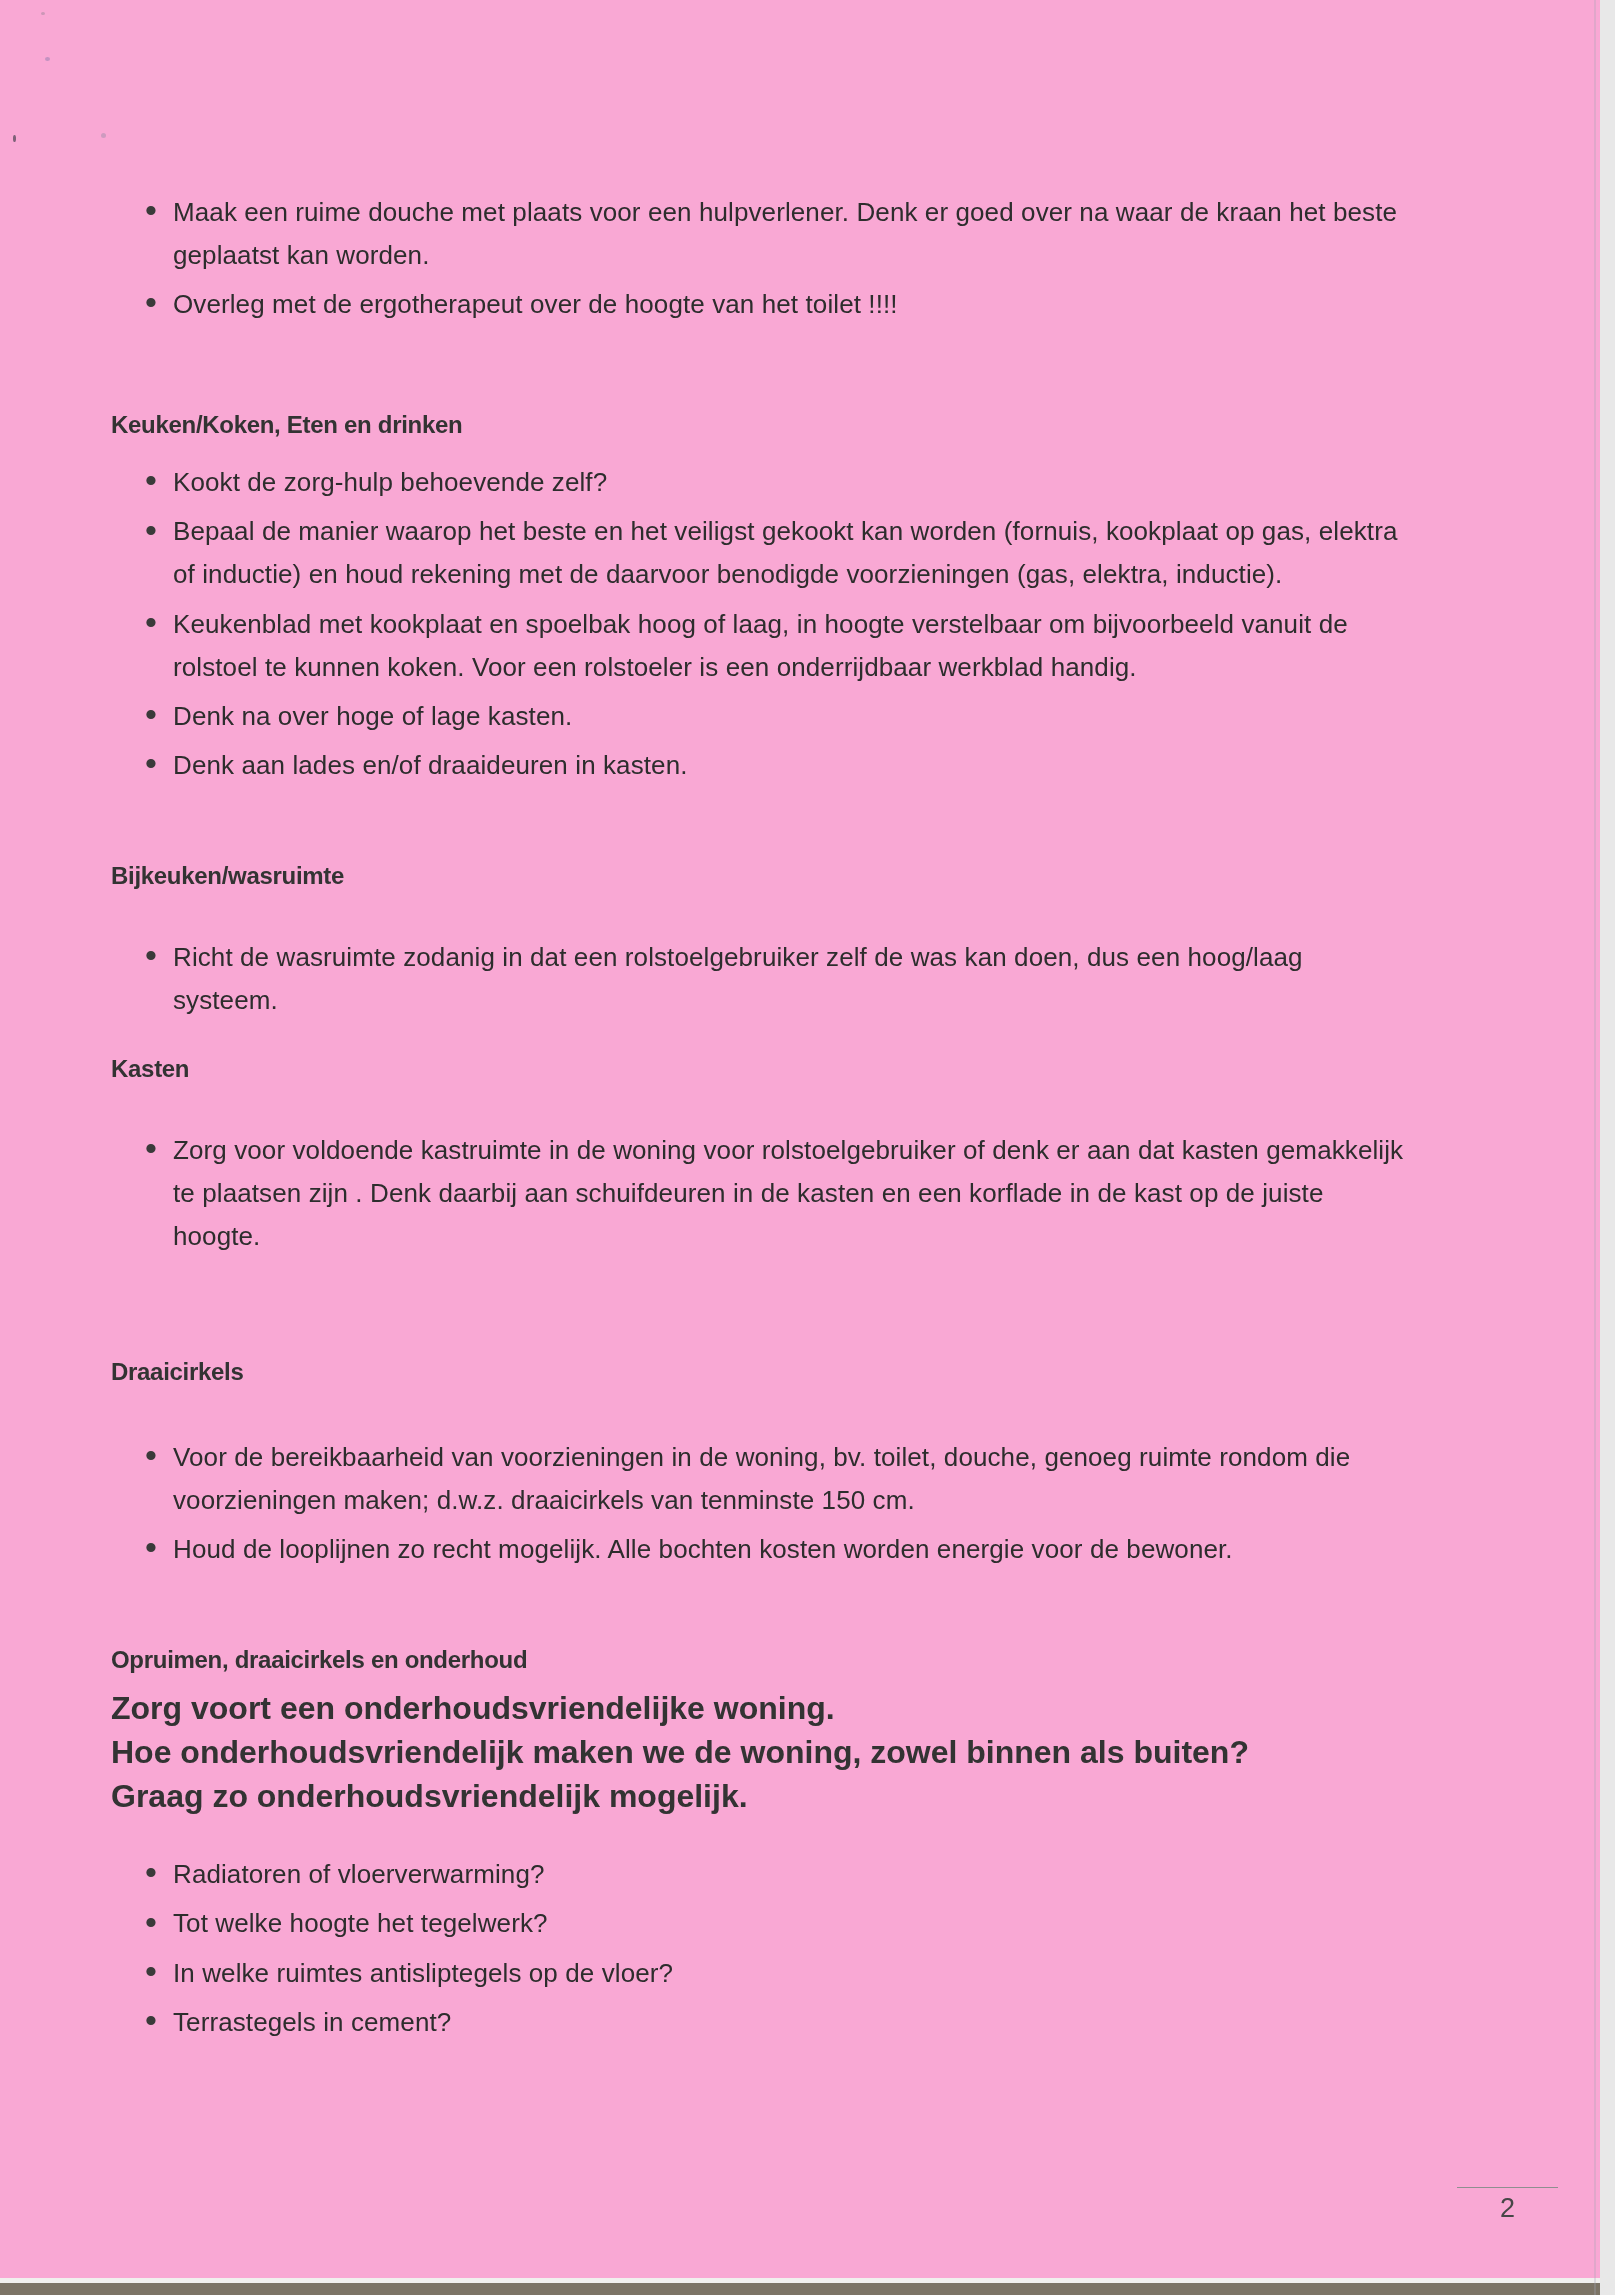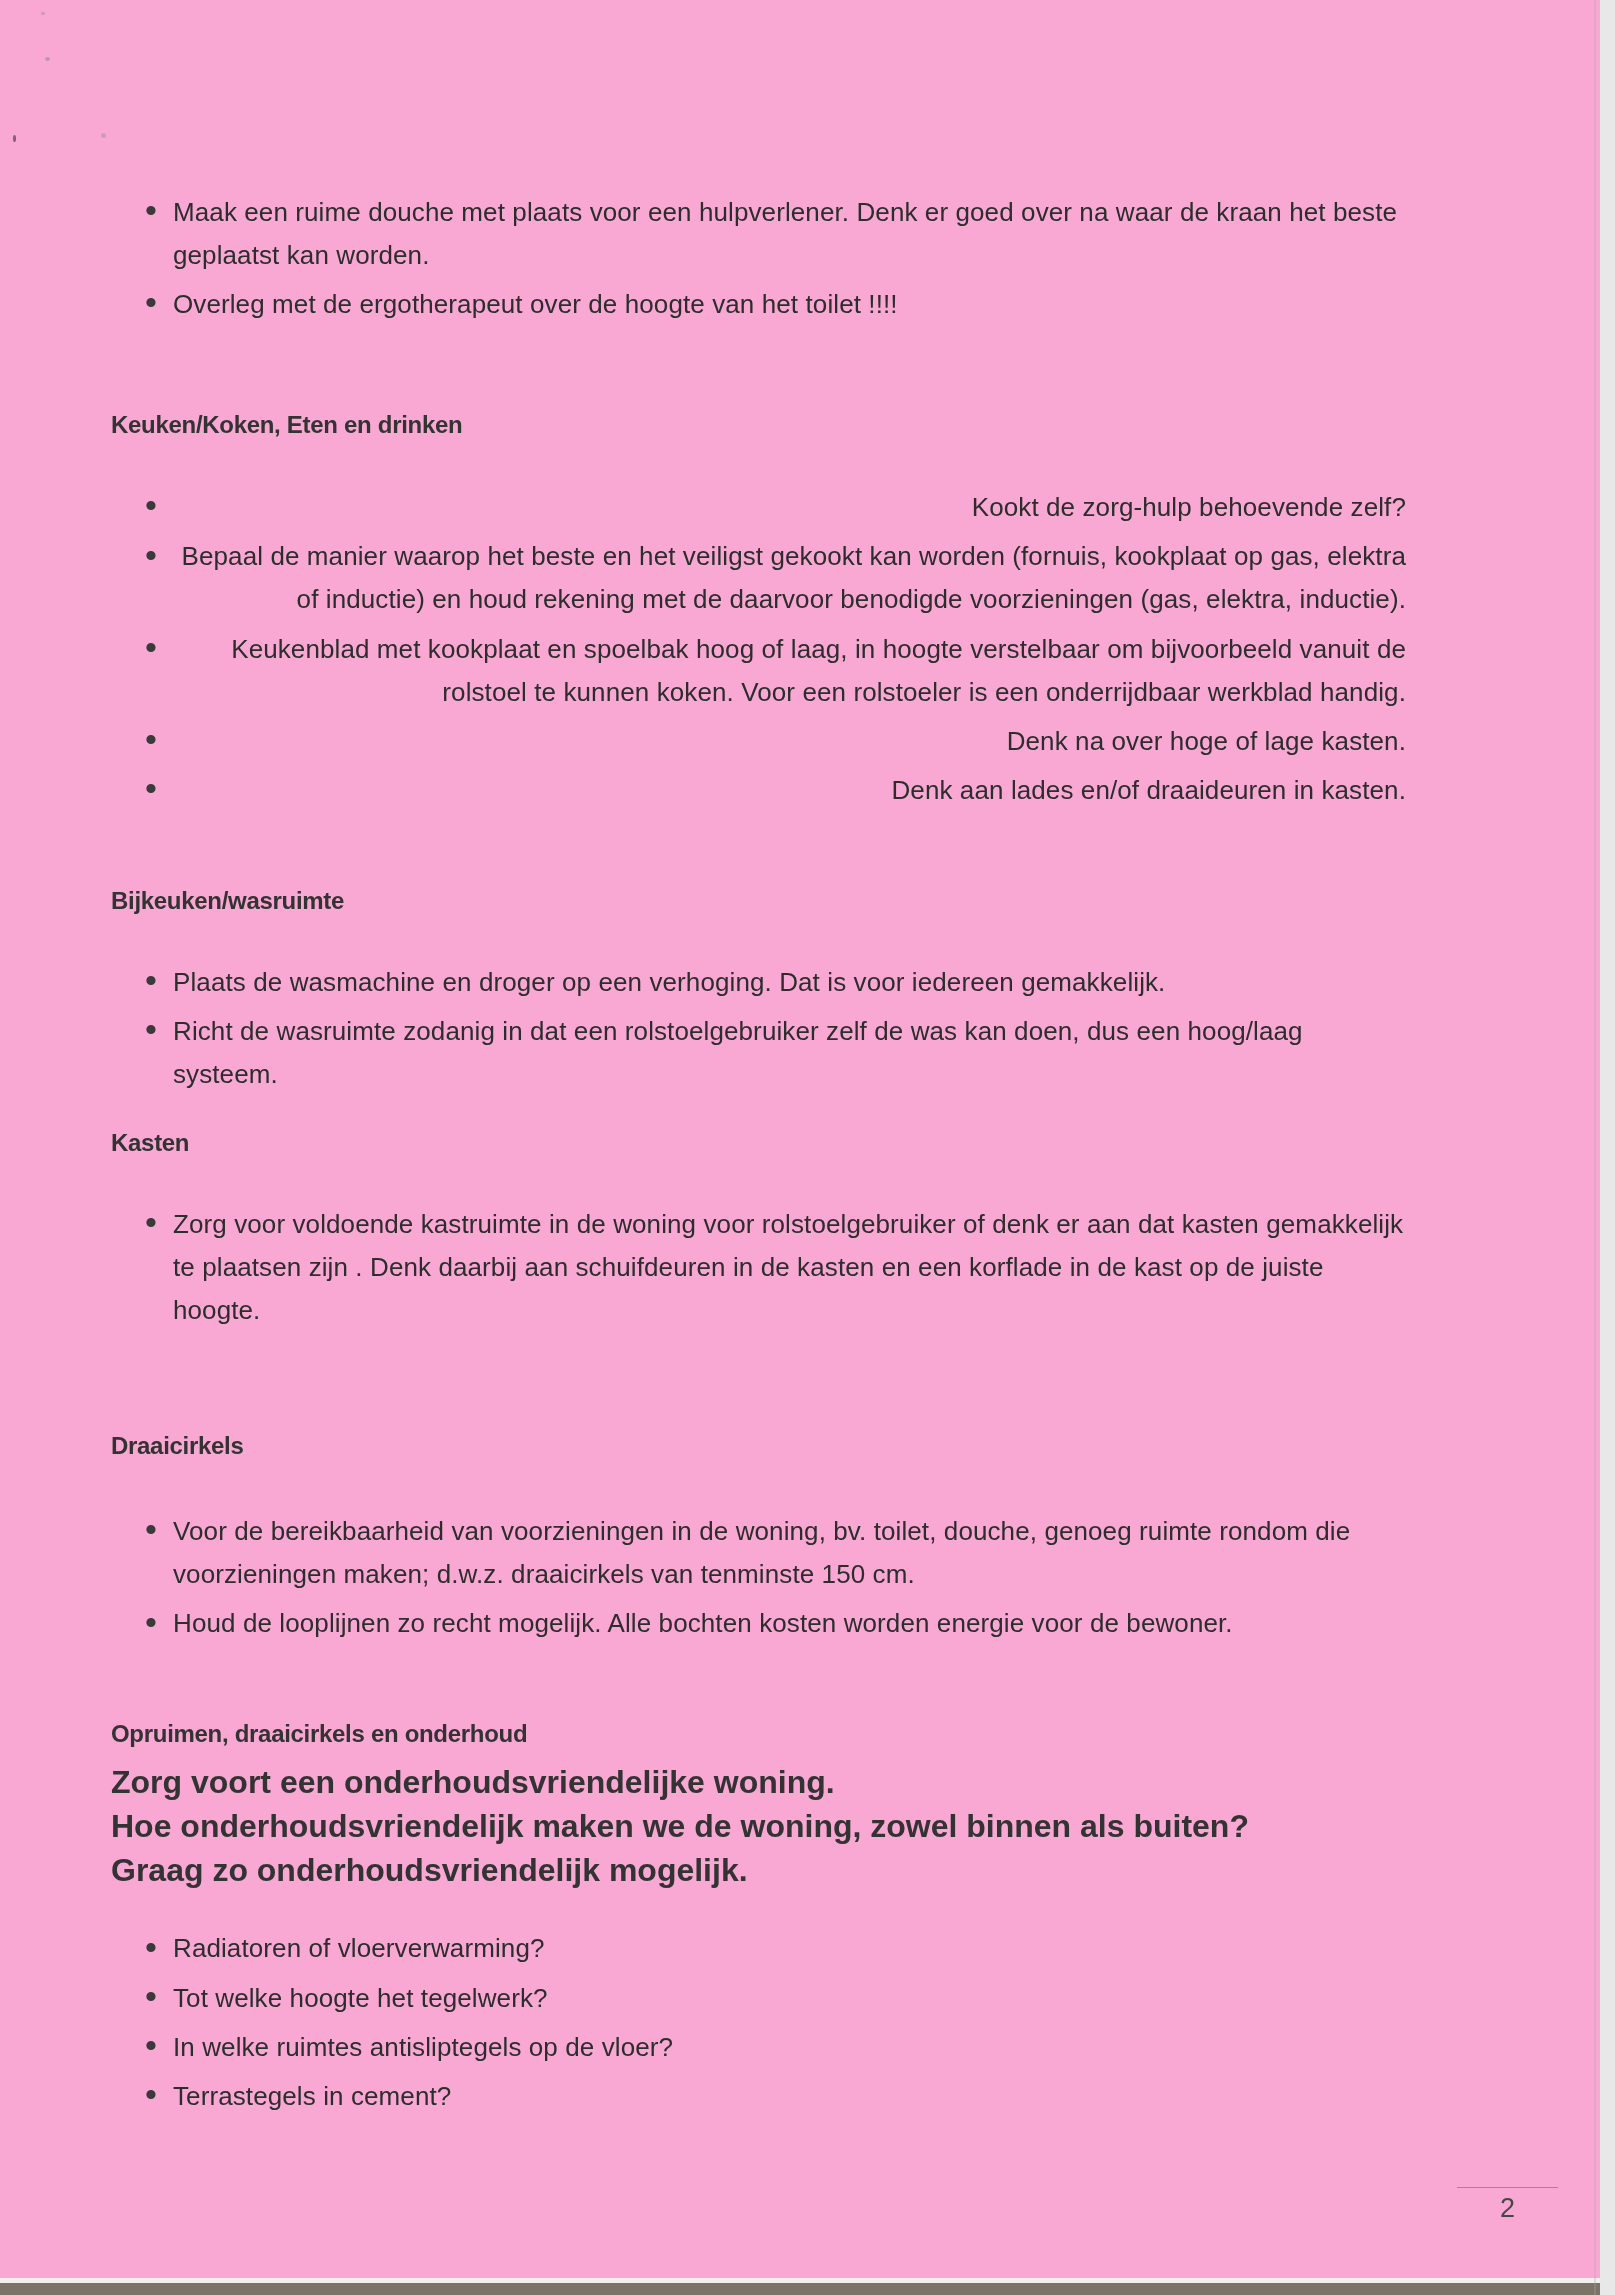--- a/index.html
+++ b/index.html
@@ -41,21 +41,21 @@
   }
   h2 {
     font-size: 24px;
     font-weight: bold;
     color: #333333;
     letter-spacing: -0.3px;
     line-height: 39px;
   }
   .first-list   { margin-top: 191px; }
   .h-keuken     { margin-top: 79px; }
-  .l-keuken     { margin-top: 42px; text-align: right; }
+  .l-keuken     { margin-top: 17px; }
   .h-bijkeuken  { margin-top: 69px; }
   .l-bijkeuken  { margin-top: 41px; }
   .h-kasten     { margin-top: 27px; }
   .l-kasten     { margin-top: 41px; }
   .h-draai      { margin-top: 94px; }
   .l-draai      { margin-top: 45px; }
   .h-opruimen   { margin-top: 69px; }
   .intro-lines  { margin-top: 7.1px; }
   .intro-lines p {
     font-size: 32px;
@@ -126,21 +126,20 @@
     <ul class="bullets l-keuken">
       <li>Kookt de zorg-hulp behoevende zelf?</li>
       <li>Bepaal de manier waarop het beste en het veiligst gekookt kan worden (fornuis, kookplaat op gas, elektra of inductie) en houd rekening met de daarvoor benodigde voorzieningen (gas, elektra, inductie).</li>
       <li>Keukenblad met kookplaat en spoelbak hoog of laag, in hoogte verstelbaar om bijvoorbeeld vanuit de rolstoel te kunnen koken. Voor een rolstoeler is een onderrijdbaar werkblad handig.</li>
       <li>Denk na over hoge of lage kasten.</li>
       <li>Denk aan lades en/of draaideuren in kasten.</li>
     </ul>
 
     <h2 class="h-bijkeuken">Bijkeuken/wasruimte</h2>
     <ul class="bullets l-bijkeuken">
-      <li>Plaats de wasmachine en droger op een verhoging. Dat is voor iedereen gemakkelijk.</li>
       <li>Richt de wasruimte zodanig in dat een rolstoelgebruiker zelf de was kan doen, dus een hoog/laag systeem.</li>
     </ul>
 
     <h2 class="h-kasten">Kasten</h2>
     <ul class="bullets l-kasten">
       <li>Zorg voor voldoende kastruimte in de woning voor rolstoelgebruiker of denk er aan dat kasten gemakkelijk te plaatsen zijn . Denk daarbij aan schuifdeuren in de kasten en een korflade in de kast op de juiste hoogte.</li>
     </ul>
 
     <h2 class="h-draai">Draaicirkels</h2>
     <ul class="bullets l-draai">

